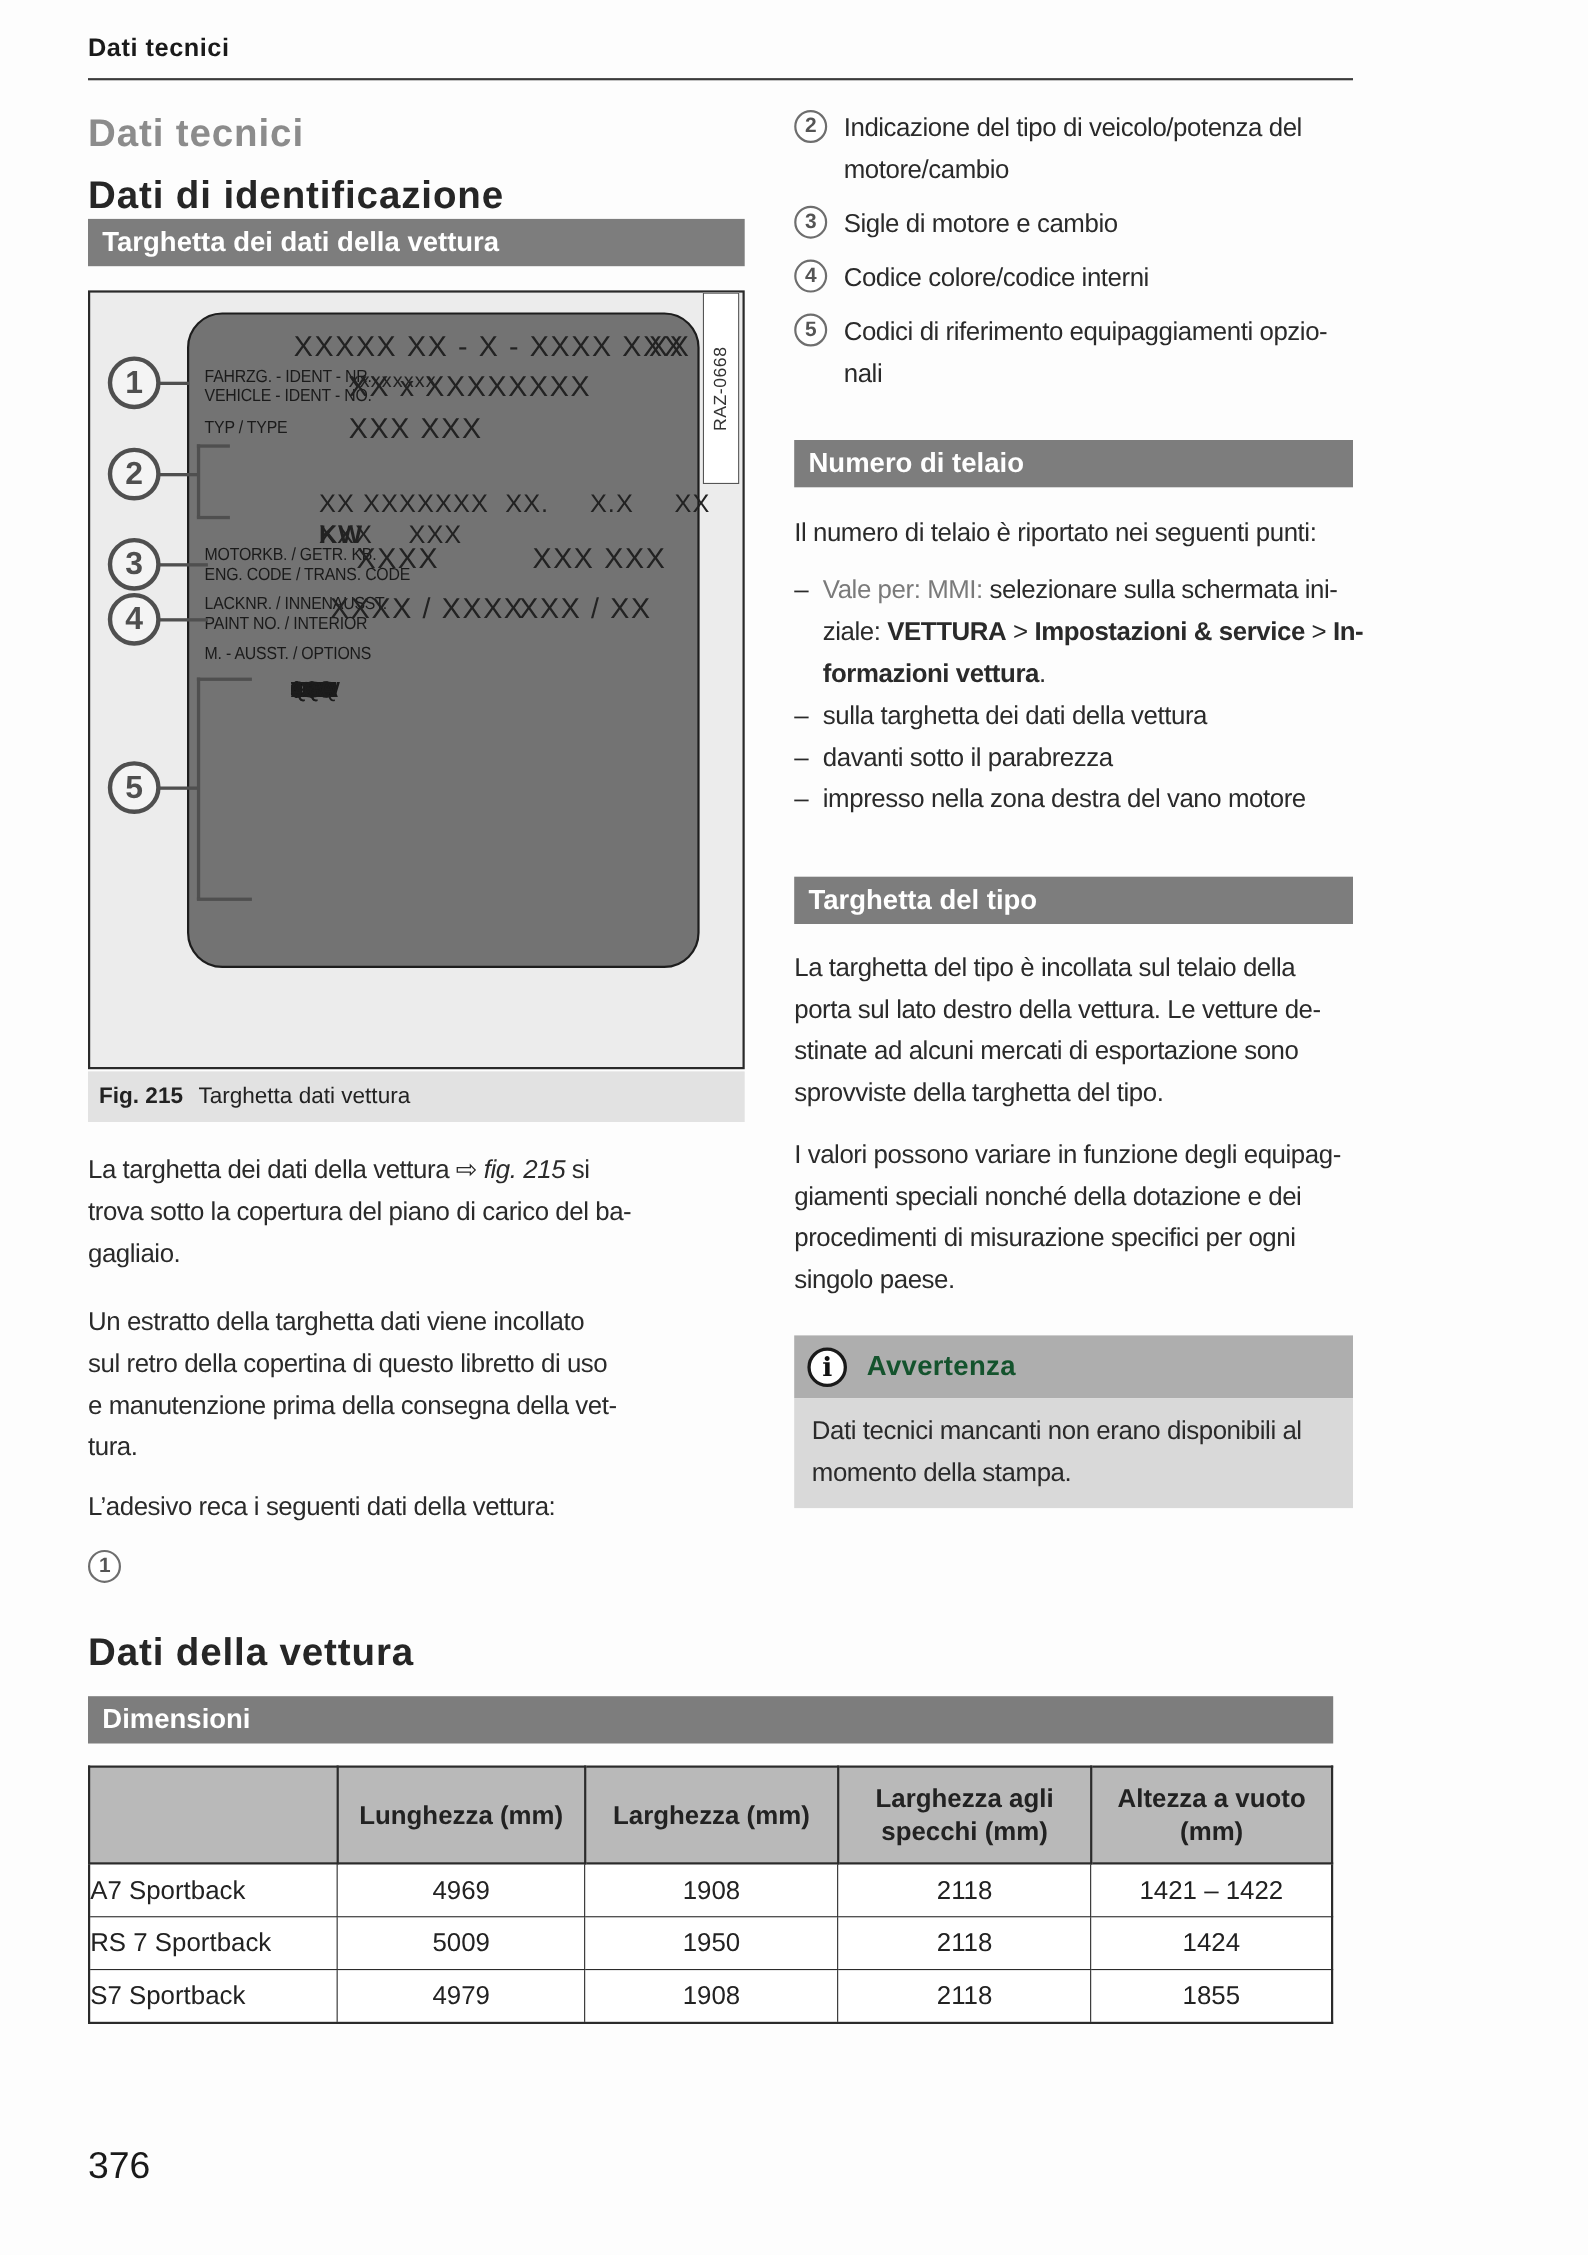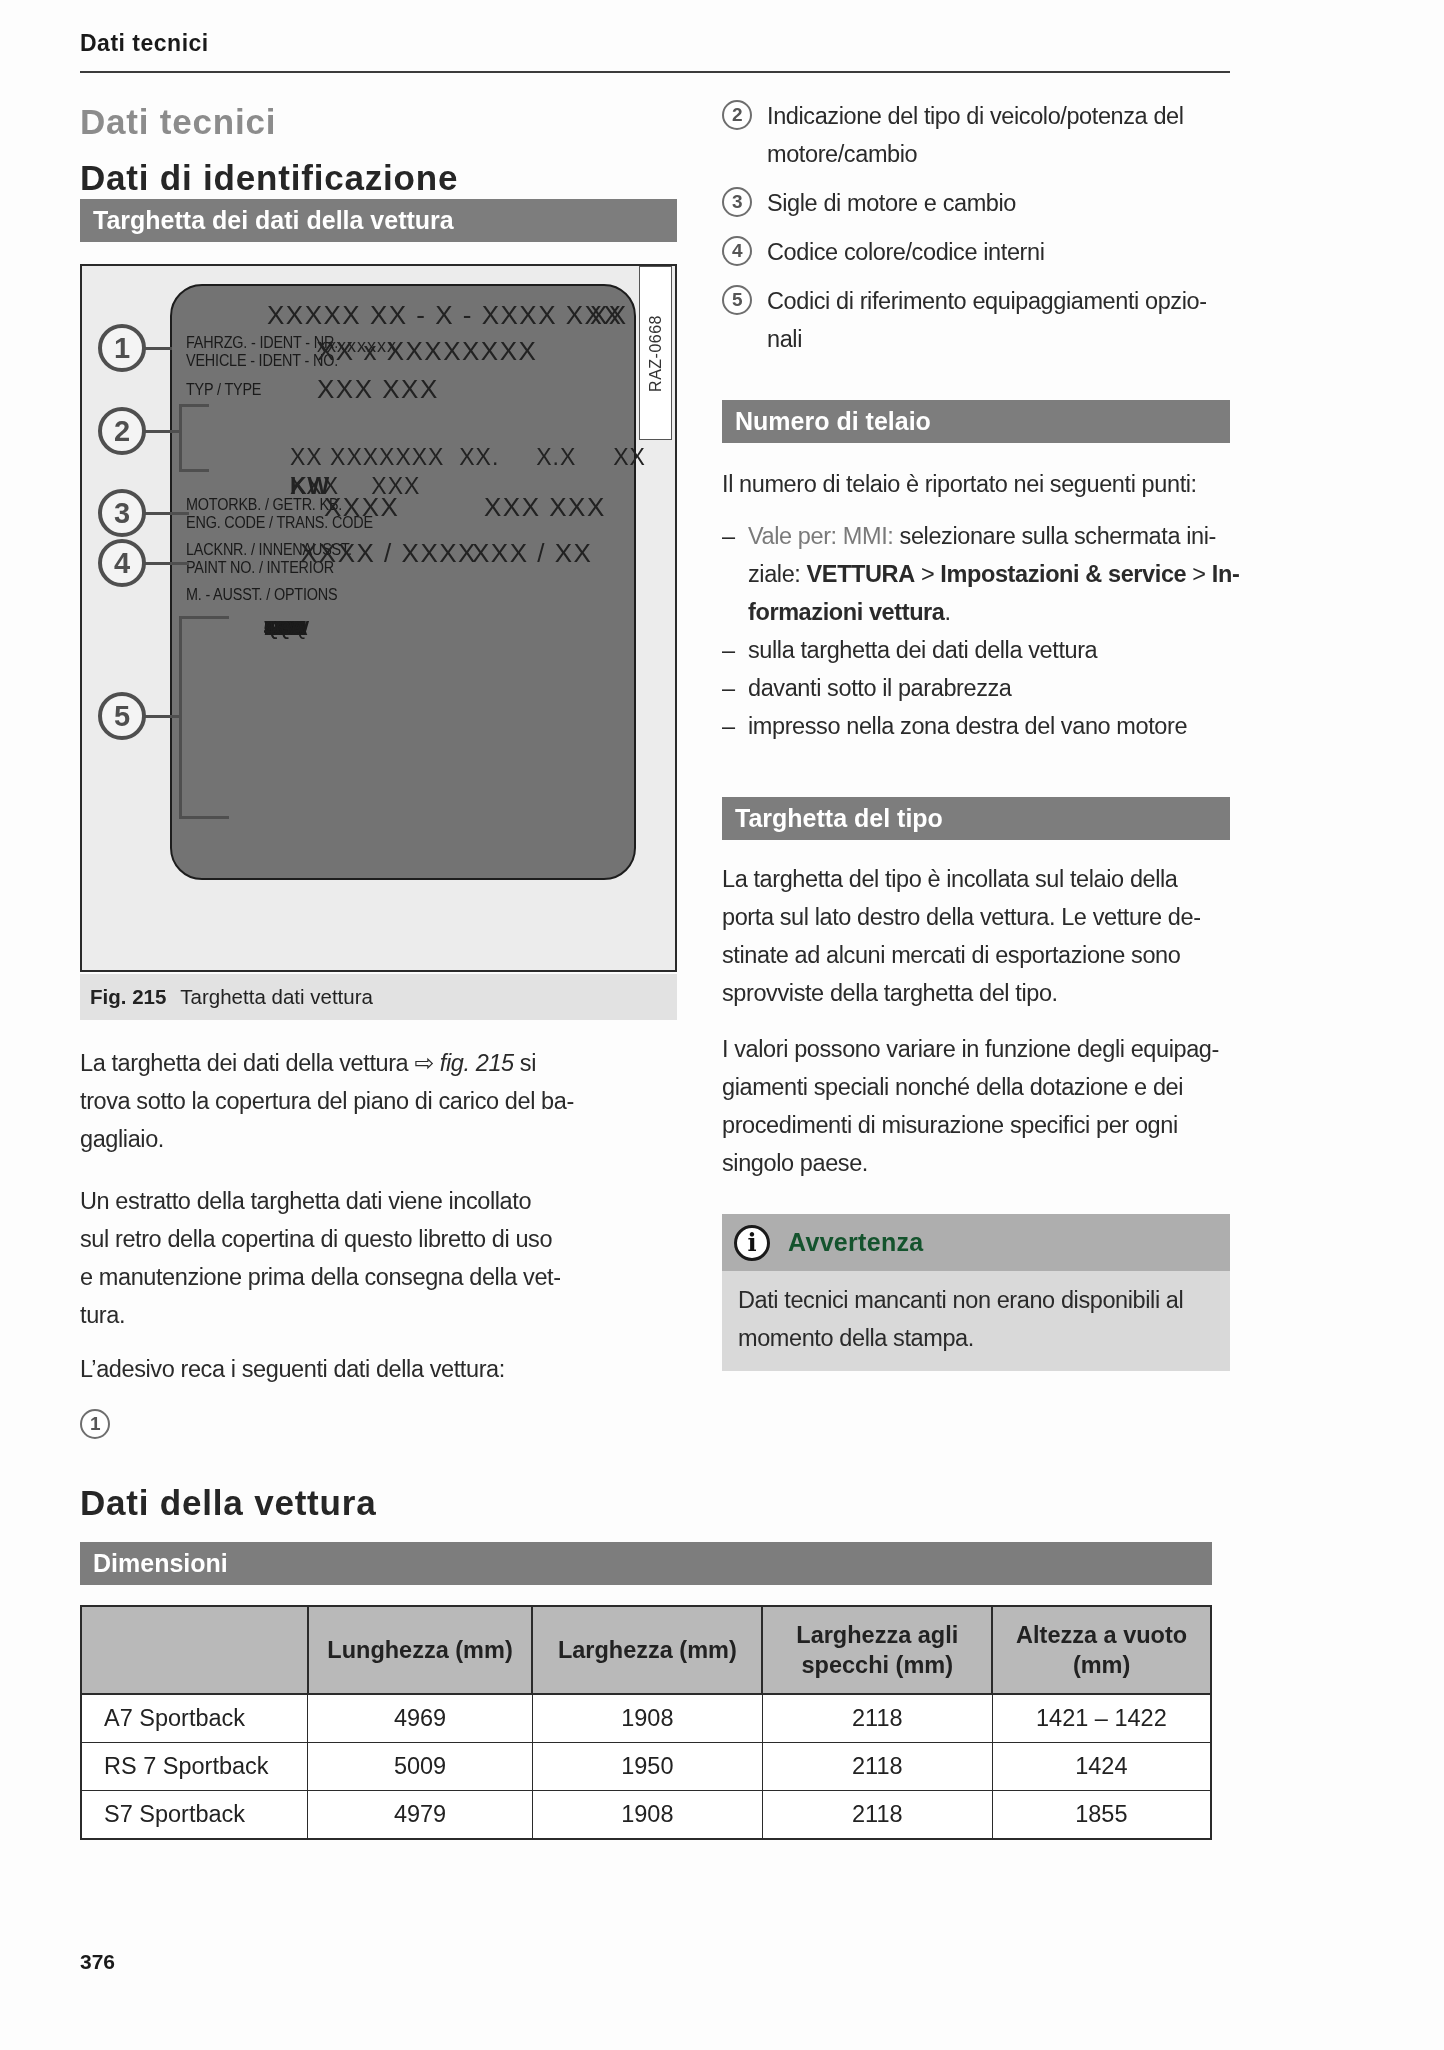--- a/index.html
+++ b/index.html
@@ -74,23 +74,23 @@
   .note-title{font-size:25px;font-weight:bold;color:#14532d;margin-left:18px;letter-spacing:.3px;}
   .note-body{background:#d9d9d9;padding:10px 16px 14px 16px;}
   
   .bottom{margin-top:32px;}
   .b-full{width:1132px;margin-top:18px;}
   table.dims{border-collapse:collapse;margin-top:20px;width:1132px;
              border:2.5px solid #2b2b2b;font-size:23.5px;color:#222;}
   table.dims th{background:#b9b9b9;font-weight:bold;border:2px solid #2b2b2b;
                 height:84px;text-align:center;vertical-align:middle;white-space:pre-line;line-height:30px;}
   table.dims td{border:1.5px solid #2b2b2b;height:45px;text-align:center;background:#fff;}
-  table.dims td.name{text-align:left;padding-left:22px;}
+  table.dims td.name{text-align:left;padding-left:0;}
   .c0{width:228px;} .c1{width:226px;} .c2{width:232px;} .c3{width:232px;} .c4{width:222px;}
-  .pagenum{position:absolute;left:80px;top:1950px;font-size:21px;font-weight:bold;color:#1a1a1a;}
+  .pagenum{position:absolute;left:80px;top:1950px;font-size:34px;font-weight:normal;color:#1a1a1a;}
 </style>
 </head>
 <body>
 
 <div class="content">
 
   <div class="runhead">Dati tecnici</div>
   <div class="runrule"></div>
 
   <div class="cols">

